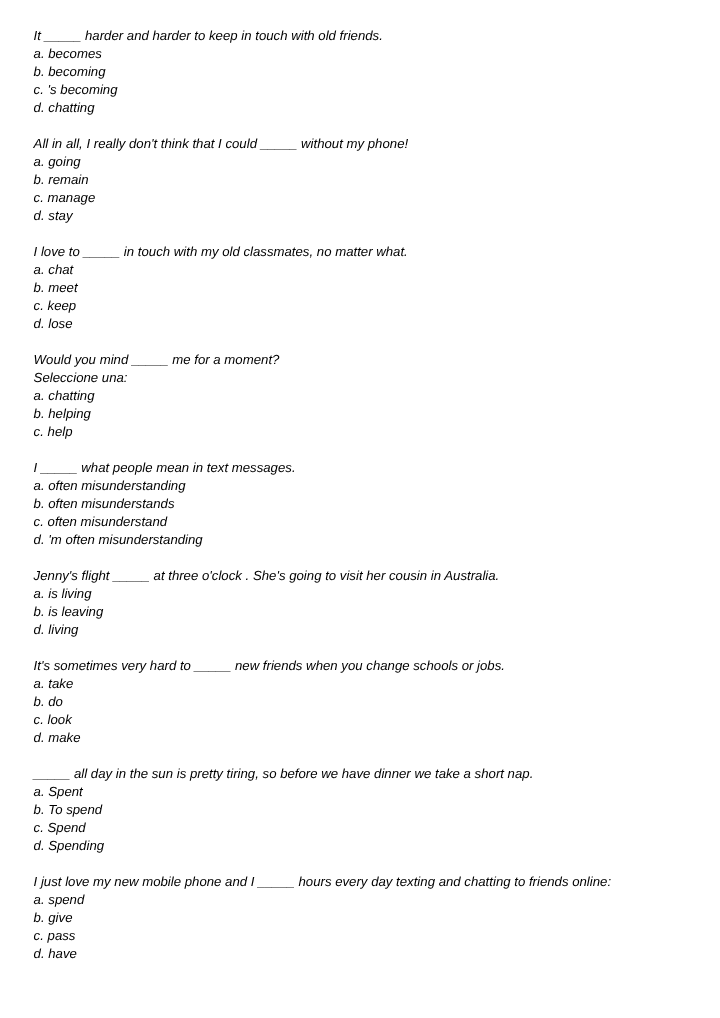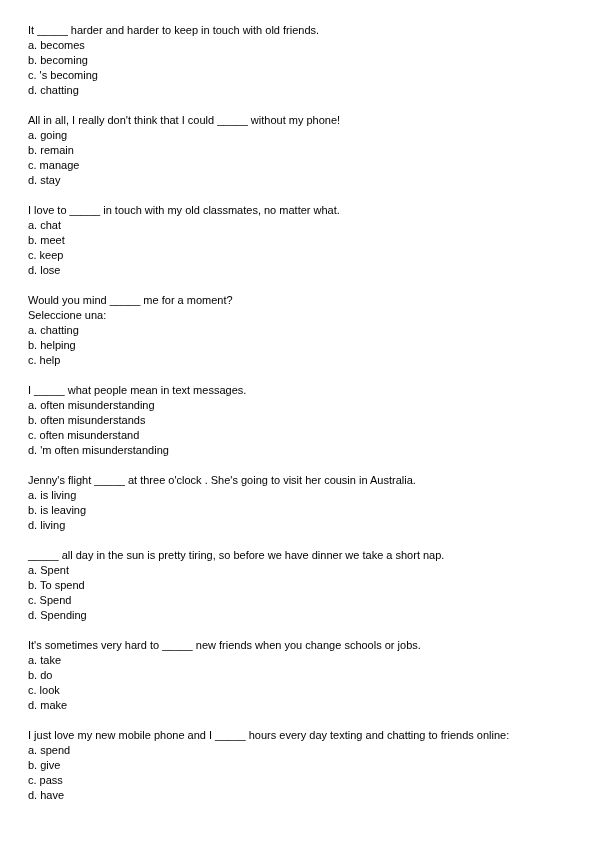--- a/index.html
+++ b/index.html
@@ -13,21 +13,21 @@
     font-family: "Liberation Sans", sans-serif;
     font-size: 11px;
     line-height: 15px;
     color: #000000;
   }
   .page {
     width: 600px;
     height: 848px;
     padding: 23px 12px 0 28px;
   }
-  .question-block { margin-bottom: 15px; }
+  .question-block { margin-bottom: 15px; font-style: italic; }
   .prompt, .select-label, .option { white-space: pre-wrap; }
   .select-label:empty { display: none; }
 </style>
 </head>
 <body>
 
 <div class="page">
 
   <div class="question-block">
     <div class="prompt">It _____ harder and harder to keep in touch with old friends.</div>
@@ -75,35 +75,35 @@
 
   <div class="question-block">
     <div class="prompt">Jenny's flight _____ at three o'clock . She's going to visit her cousin in Australia.</div>
 
     <div class="option">a. is living</div>
     <div class="option">b. is leaving</div>
     <div class="option">d. living</div>
   </div>
 
   <div class="question-block">
+    <div class="prompt">It's sometimes very hard to _____ new friends when you change schools or jobs.</div>
+
+    <div class="option">a. take</div>
+    <div class="option">b. do</div>
+    <div class="option">c. look</div>
+    <div class="option">d. make</div>
+  </div>
+
+  <div class="question-block">
     <div class="prompt">_____ all day in the sun is pretty tiring, so before we have dinner we take a short nap.</div>
 
     <div class="option">a. Spent</div>
     <div class="option">b. To spend</div>
     <div class="option">c. Spend</div>
     <div class="option">d. Spending</div>
-  </div>
-
-  <div class="question-block">
-    <div class="prompt">It's sometimes very hard to _____ new friends when you change schools or jobs.</div>
-
-    <div class="option">a. take</div>
-    <div class="option">b. do</div>
-    <div class="option">c. look</div>
-    <div class="option">d. make</div>
   </div>
 
   <div class="question-block">
     <div class="prompt">I just love my new mobile phone and I _____ hours every day texting and chatting to friends online:</div>
 
     <div class="option">a. spend</div>
     <div class="option">b. give</div>
     <div class="option">c. pass</div>
     <div class="option">d. have</div>
   </div>

